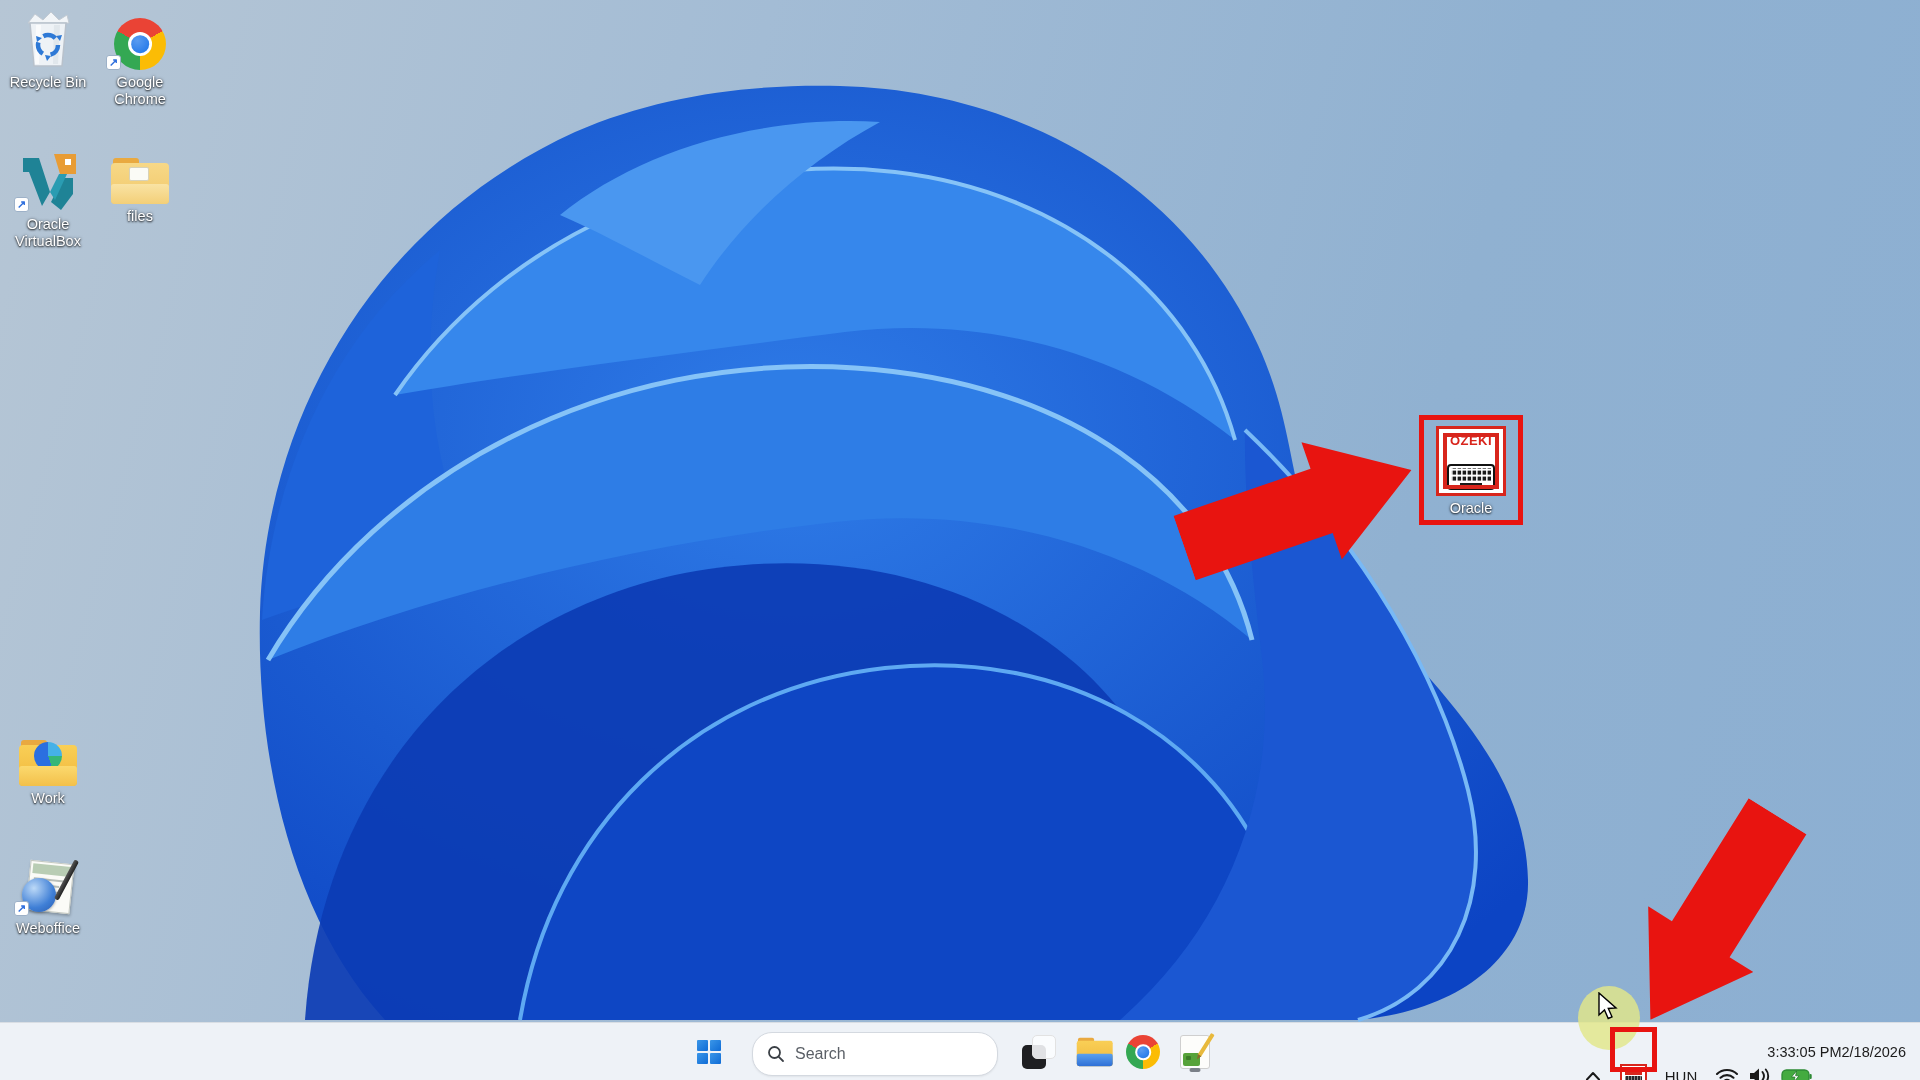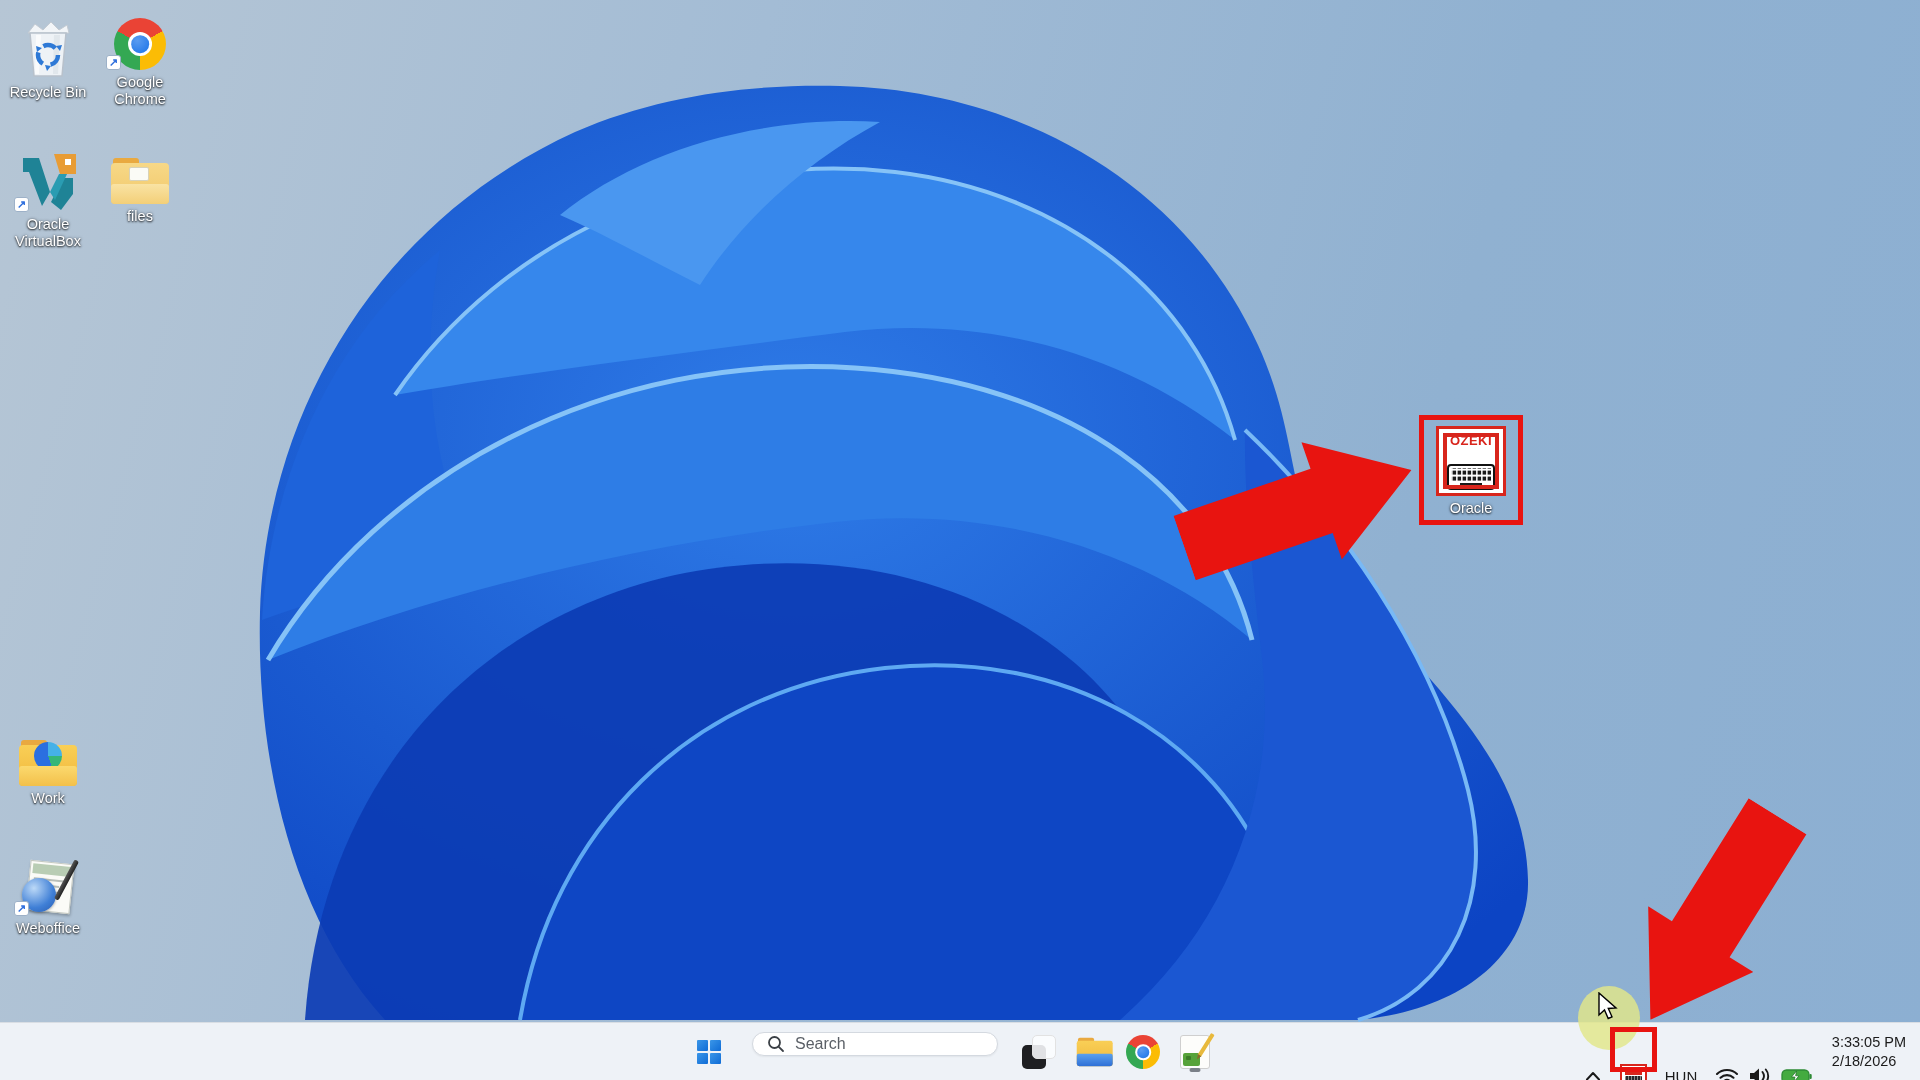--- a/index.html
+++ b/index.html
@@ -53,41 +53,41 @@
   .anno-box{position:absolute;border:5px solid #e81410;z-index:50;}
   .anno-arrow{position:absolute;z-index:50;}
   .click-hl{position:absolute;width:62px;height:64px;border-radius:50%;background:rgba(226,231,137,.82);z-index:40;}
   .cursor{position:absolute;z-index:60;}
   
   #taskbar{position:absolute;left:0;bottom:0;width:1920px;height:58px;background:#eef2f7;
     border-top:1px solid #d9dee4;z-index:30;}
   .tb-btn{position:absolute;top:6px;width:46px;height:46px;border-radius:6px;display:flex;align-items:center;justify-content:center;}
   .start{display:grid;grid-template-columns:11px 11px;grid-template-rows:11px 11px;gap:2px;}
   .start i{background:linear-gradient(135deg,#3a96e8,#0f6cd6);border-radius:1px;}
-  .searchbox{position:absolute;left:752px;top:9px;width:246px;height:24px;background:#fff;
+  .searchbox{position:absolute;left:752px;top:9px;width:246px;height:44px;background:#fff;
     border:1px solid #d4d9e0;border-radius:20px;display:flex;align-items:center;padding:0 14px;gap:10px;
     box-shadow:0 1px 2px rgba(0,0,0,.06);}
   .searchbox span{font-size:16px;color:#5a5f66;}
   .winstack{position:relative;width:34px;height:34px;}
   .winstack .b{position:absolute;left:0;bottom:0;width:24px;height:24px;background:#1e1f22;border-radius:5px;}
   .winstack .f{position:absolute;right:0;top:0;width:24px;height:24px;background:rgba(252,253,255,.88);
     border-radius:5px;border:1px solid #e2e2e2;}
   .tb-folder{transform:scale(.62);transform-origin:center;}
   .tb-folder .front{background:linear-gradient(180deg,#5aa0ee,#2d6fd6)!important;}
   .editor{position:relative;width:30px;height:34px;background:#fdfdfb;border:1px solid #cfcfcf;border-radius:3px;}
   .editor .img{position:absolute;left:2px;bottom:2px;width:17px;height:13px;background:#57a33a;border-radius:2px;}
   .editor .img::after{content:"";position:absolute;left:3px;top:3px;width:5px;height:4px;background:#3c7d28;border-radius:1px;}
   .editor .pen{position:absolute;right:1px;top:-4px;width:4px;height:26px;background:#e8b93c;transform:rotate(32deg);border-radius:1px;}
   .editor .pen::after{content:"";position:absolute;left:0;bottom:-4px;border-left:2px solid transparent;border-right:2px solid transparent;border-top:5px solid #8a6a2a;}
   .run-dot{position:absolute;left:50%;bottom:3px;transform:translateX(-50%);width:11px;height:4px;border-radius:2px;background:#7a8088;}
   
   .tray-item{position:absolute;top:0;height:58px;display:flex;align-items:center;justify-content:center;margin-top:24px;}
   .tray-lang{font-size:15px;color:#1b1b1b;}
-  .clock{position:absolute;right:14px;top:0;height:58px;display:flex;flex-direction:column;justify-content:center;
-    align-items:flex-start;font-size:14.5px;color:#1b1b1b;line-height:19px;}
+  .clock{position:absolute;right:14px;top:0;height:58px;display:flex;flex-direction:row;justify-content:center;
+    align-items:center;font-size:14.5px;color:#1b1b1b;line-height:19px;}
   .ozkey-mini{width:27px;height:25px;background:#fff;border:2px solid #d8251c;display:flex;flex-direction:column;
     align-items:center;justify-content:center;gap:1px;}
   .ozkey-mini .band{width:17px;height:7px;background:#d8251c;}
   .ozkey-mini .kbd{width:17px;height:8px;background:#26282b;border-radius:1px;
     background-image:repeating-linear-gradient(90deg,#888 0 1px,transparent 1px 3px);}
 </style>
 </head>
 <body>
 
 <div id="screen">
@@ -107,21 +107,21 @@
     <path fill="#4a97f0" d="M560,215 C640,150 760,115 880,122 C810,160 745,215 700,285 C650,260 600,232 560,215 Z"></path>
     <path fill="#2e7de6" d="M268,660 C380,470 610,352 855,368 C1070,382 1215,490 1252,640 C1140,545 985,505 835,522 C630,545 430,595 268,660 Z"></path>
     <path fill="none" stroke="#86c3f7" stroke-width="5" d="M268,660 C380,470 610,352 855,368 C1070,382 1215,490 1252,640"></path>
     <path fill="#0c3cb4" opacity=".92" d="M305,1020 C320,800 455,625 675,575 C880,532 1070,610 1150,755 C1205,860 1185,960 1125,1020 Z"></path>
     <path fill="#0e46c4" d="M520,1020 C552,830 690,690 885,668 C1065,648 1218,738 1272,880 C1295,948 1278,995 1235,1020 Z"></path>
     <path fill="none" stroke="#5ea9f2" stroke-width="4" d="M520,1020 C552,830 690,690 885,668 C1065,648 1218,738 1272,880"></path>
     <path fill="#1b57d2" d="M1245,430 C1340,520 1432,650 1468,790 C1495,898 1452,992 1358,1020 L1120,1020 C1228,925 1278,795 1262,658 C1252,572 1244,495 1245,430 Z"></path>
     <path fill="none" stroke="#79b9f5" stroke-width="4" d="M1245,430 C1340,520 1432,650 1468,790 C1495,898 1452,992 1358,1020"></path>
   </svg>
 
-  <div class="dicon" style="left:2px;top:16px;">
+  <div class="dicon" style="left:2px;top:6px;">
     <div class="img">
       <svg width="56" height="62" viewBox="0 0 56 62">
         <path d="M8,15 L15,6 L23,12 L31,4 L39,12 L47,7 L49,15 Z" fill="#f2f5f8" stroke="#c3cad2" stroke-width="1"></path>
         <path d="M10,15 L46,15 L42,58 L14,58 Z" fill="#eef2f6" stroke="#b8c1cb" stroke-width="1.5"></path>
         <path d="M16,17 L21,17 L19,56 L15,56 Z" fill="#ffffff" opacity=".7"></path>
         <path d="M34,17 L40,17 L38,56 L33,56 Z" fill="#dde4ea" opacity=".8"></path>
         <circle cx="28" cy="37" r="10" fill="none" stroke="#2e79d6" stroke-width="4.5" stroke-dasharray="13 8"></circle>
         <path d="M36,28 l6,-1 -2,6 z" fill="#2e79d6"></path>
         <path d="M17,34 l-1,-6 6,2 z" fill="#2e79d6"></path>
         <path d="M31,48 l-4,5 -2,-6 z" fill="#2e79d6"></path>

